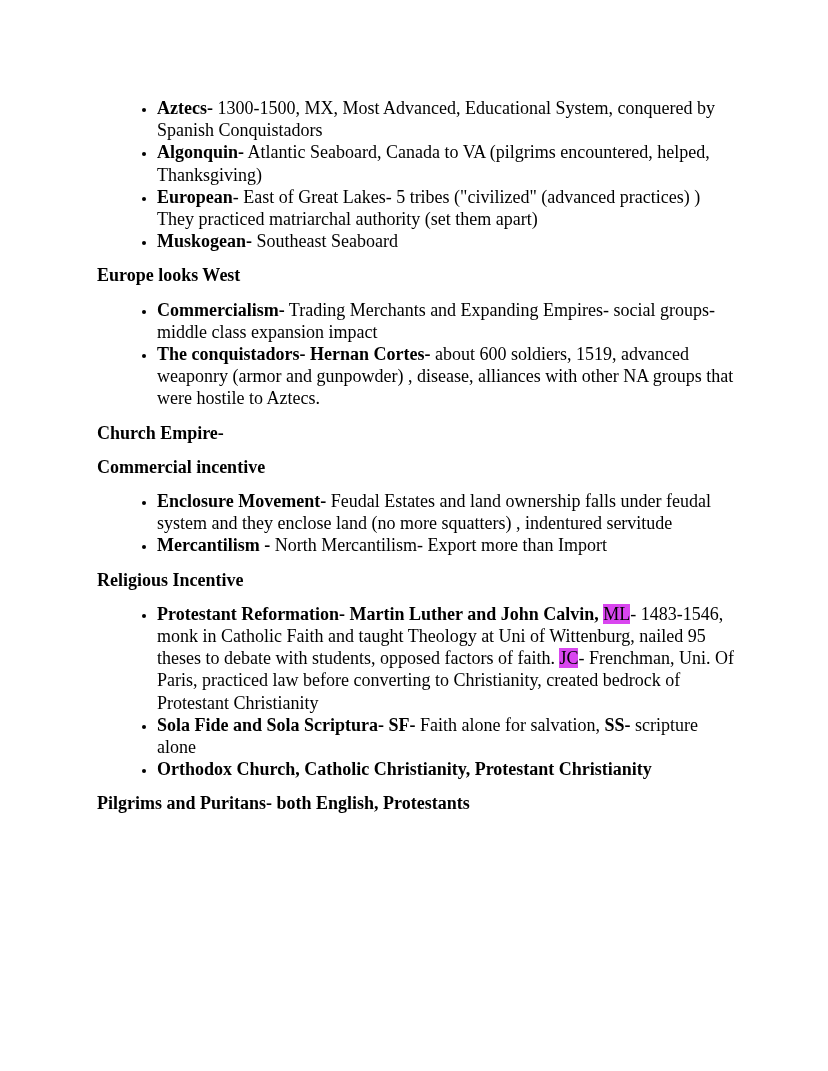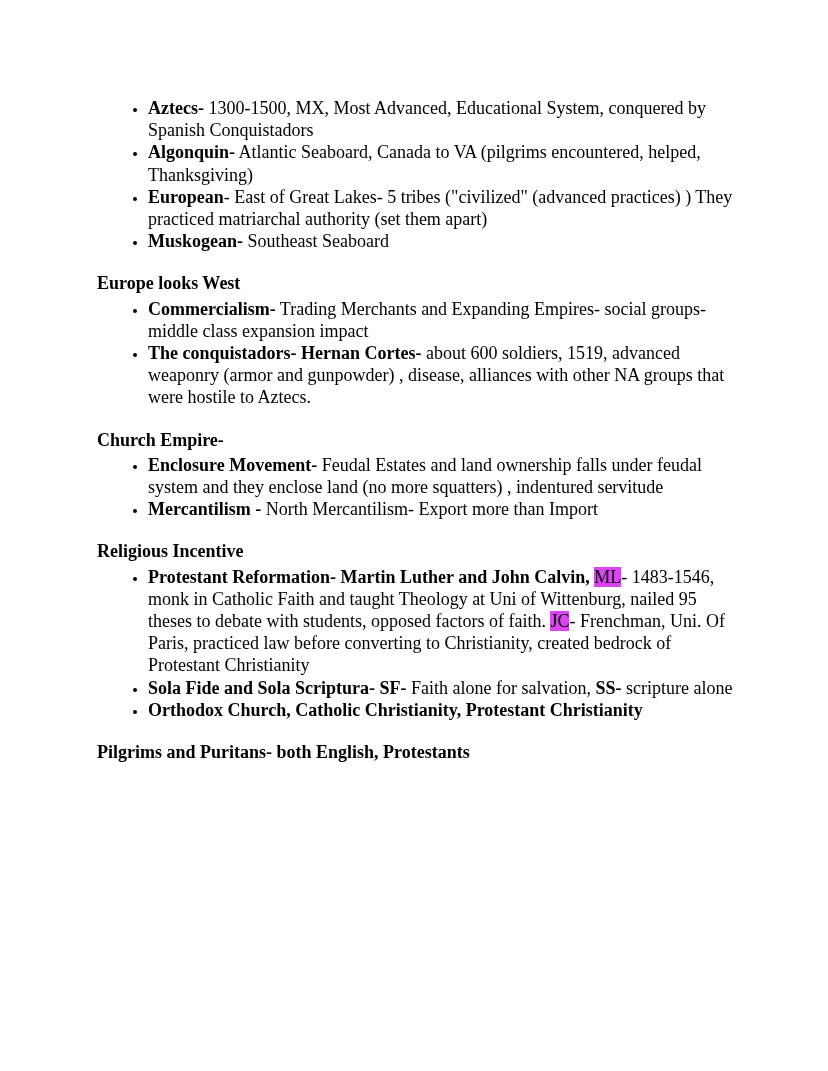--- a/index.html
+++ b/index.html
@@ -21,27 +21,27 @@
     box-sizing: border-box;
     width: 828px;
     height: 1071px;
     padding: 97px 81px 0 97px;
     background: #ffffff;
   }
   h2.heading {
     font-size: 18px;
     line-height: 22.2px;
     font-weight: bold;
-    margin: 20px 0 0 0;
+    margin: 12px 0 0 0;
     padding: 0;
   }
   
   .page > *:first-child { margin-top: 0; }
   ul.bullets {
-    margin: 3px;
+    margin: 12px;
     padding: 0 0 0 48px;
     list-style-type: disc;
   }
   ul.bullets li {
     margin: 0;
     padding: 0;
   }
   ul.bullets li::marker {
     font-size: 15px;
   }
@@ -57,20 +57,21 @@
       <li><span class="b">Algonquin-</span><span> Atlantic Seaboard, Canada to VA (pilgrims encountered, helped, Thanksgiving)</span></li>
       <li><span class="b">European</span><span>- East of Great Lakes- 5 tribes ("civilized" (advanced practices) ) They practiced matriarchal authority (set them apart)</span></li>
       <li><span class="b">Muskogean-</span><span> Southeast Seaboard</span></li>
     </ul>
     <h2 class="heading">Europe looks West</h2>
     <ul class="bullets">
       <li><span class="b">Commercialism-</span><span> Trading Merchants and Expanding Empires- social groups- middle class expansion impact</span></li>
       <li><span class="b">The conquistadors- Hernan Cortes-</span><span> about 600 soldiers, 1519, advanced weaponry (armor and gunpowder) , disease, alliances with other NA groups that were hostile to Aztecs.</span></li>
     </ul>
     <h2 class="heading">Church Empire-</h2>
+    <h2 class="heading">Commercial incentive</h2>
     <ul class="bullets">
       <li><span class="b">Enclosure Movement-</span><span> Feudal Estates and land ownership falls under feudal system and they enclose land (no more squatters) , indentured servitude</span></li>
       <li><span class="b">Mercantilism -</span><span> North Mercantilism-  Export more than Import</span></li>
     </ul>
     <h2 class="heading">Religious Incentive</h2>
     <ul class="bullets">
       <li><span class="b">Protestant Reformation- Martin Luther and John Calvin, </span><span class="hl">ML</span><span>- 1483-1546, monk in Catholic Faith and taught Theology at Uni of Wittenburg, nailed 95 theses to debate with students, opposed factors of faith. </span><span class="hl">JC</span><span>- Frenchman, Uni. Of Paris, practiced law before converting to Christianity, created bedrock of Protestant Christianity</span></li>
       <li><span class="b">Sola Fide and Sola Scriptura- SF-</span><span> Faith alone for salvation, </span><span class="b">SS-</span><span> scripture alone</span></li>
       <li><span class="b">Orthodox Church, Catholic Christianity, Protestant Christianity</span></li>
     </ul>

